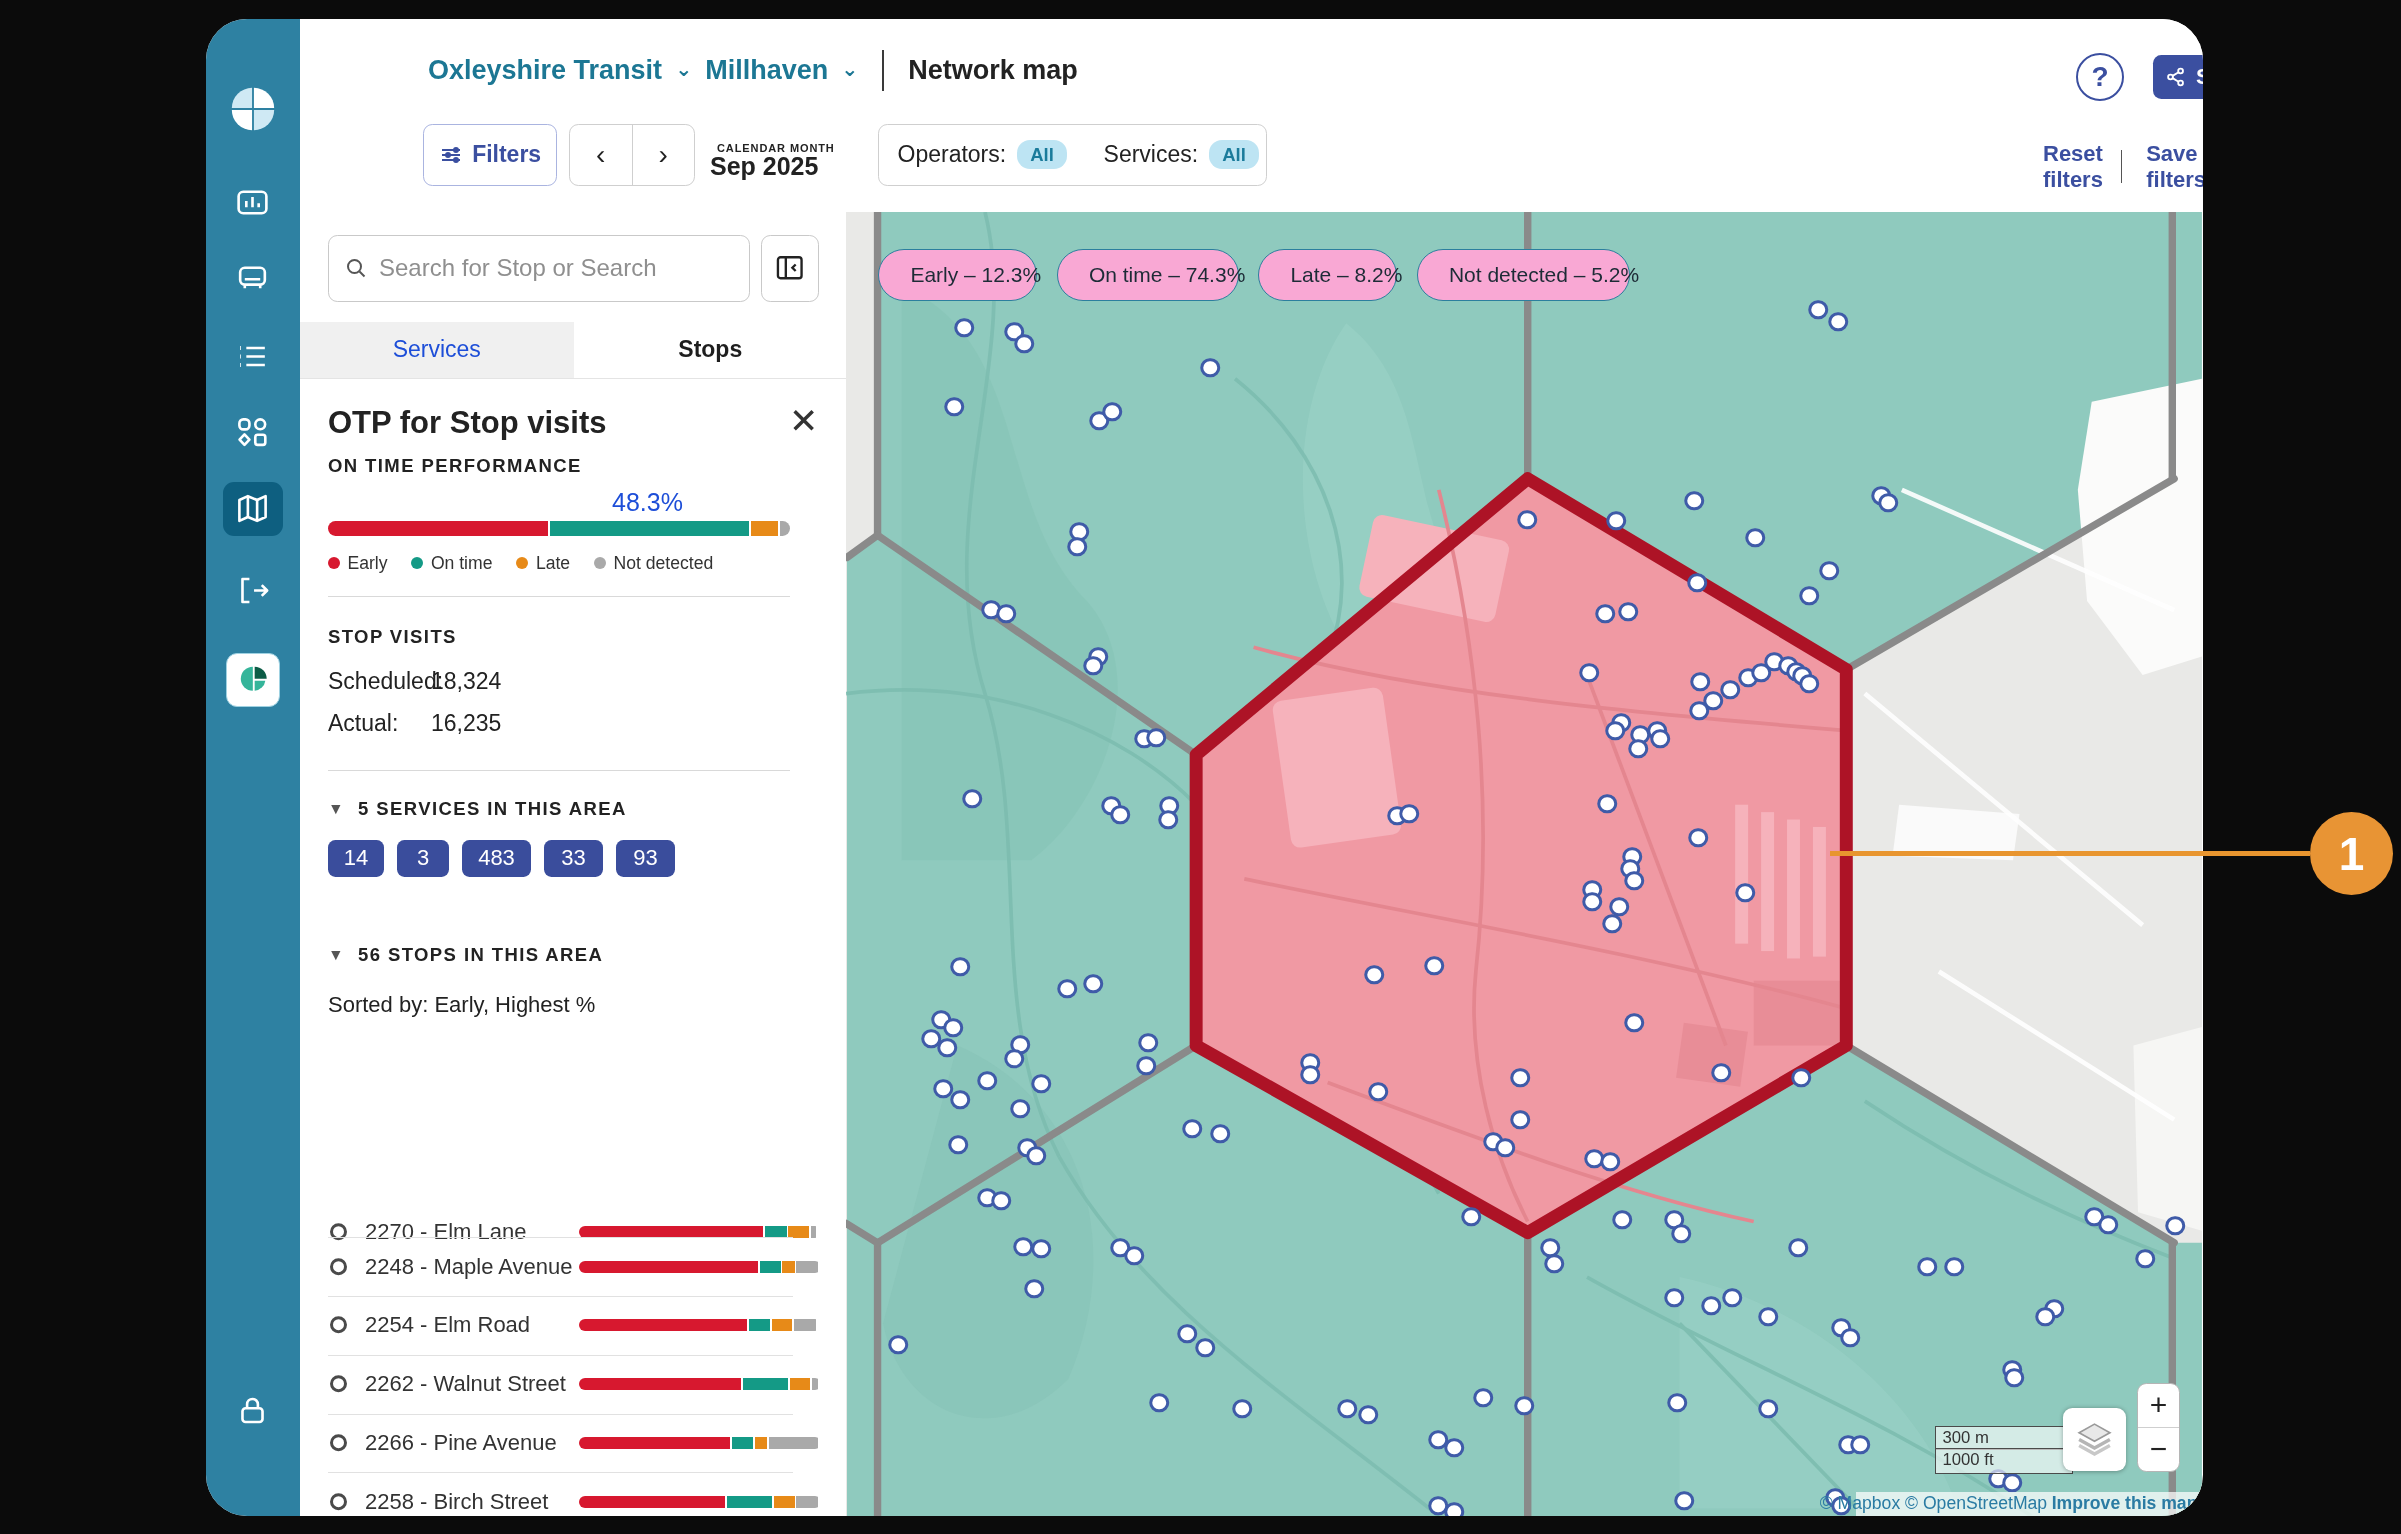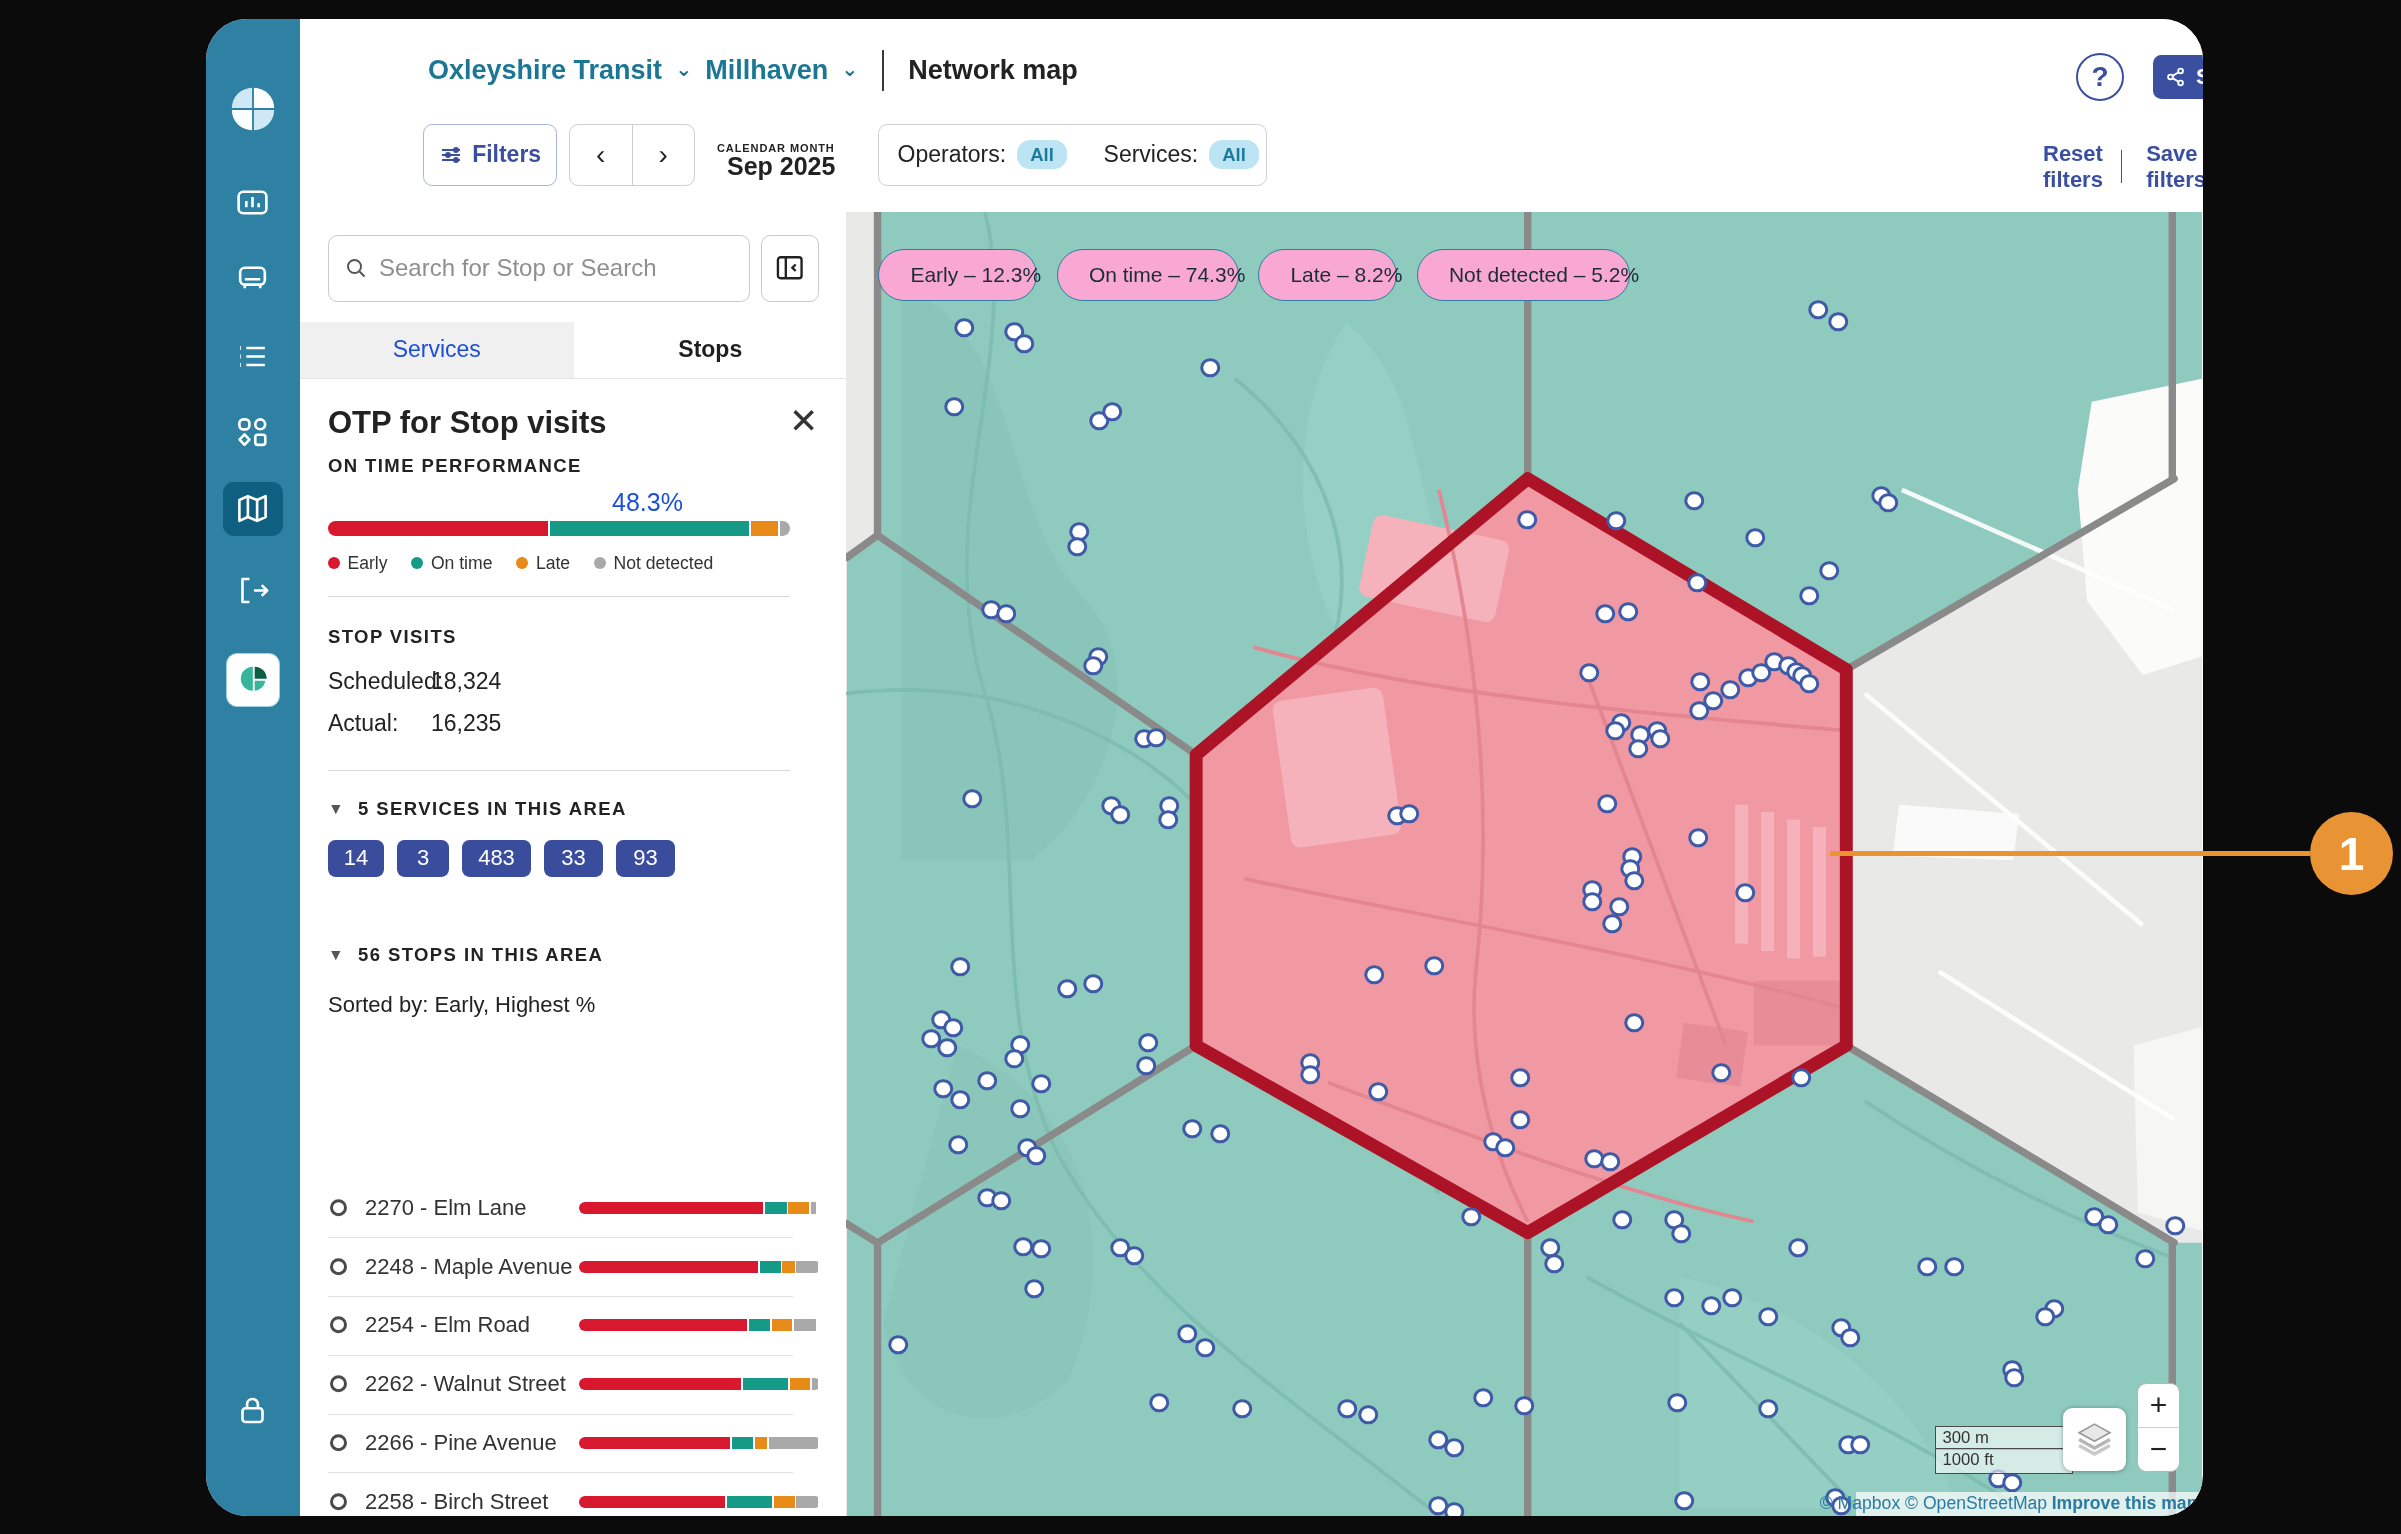--- a/index.html
+++ b/index.html
@@ -23,21 +23,21 @@
   .crumb-chev{color:#1c7794;font-size:20.4px;font-weight:700;transform:translateY(-1.9px);}
   .crumb-div{width:1.9px;height:41px;background:#3a3a3a;margin:0 11px;}
   .page-title{color:#222;font-size:27px;font-weight:700;}
   .help-btn{position:absolute;left:1776px;top:34px;width:48px;height:48px;border:2.8px solid #3b4fa0;border-radius:50%;color:#3b4fa0;font-size:28px;font-weight:700;display:flex;align-items:center;justify-content:center;}
   .share-btn{position:absolute;left:1853px;top:36px;width:116px;height:44px;background:#3b4fa0;border-radius:8.3px;color:#fff;font-size:22px;font-weight:600;display:flex;align-items:center;justify-content:center;gap:9.3px;}
   .filters-btn{position:absolute;left:123px;top:105px;width:134px;height:62px;border:1.9px solid #aab4e0;border-radius:9.3px;color:#3b4fa0;font-size:23px;font-weight:600;display:flex;align-items:center;justify-content:center;gap:9.3px;background:#fff;}
   .month-nav{position:absolute;left:269px;top:105px;width:126px;height:62px;border:1.9px solid #cfcfcf;border-radius:9.3px;display:flex;background:#fff;}
   .month-nav div{flex:1;display:flex;align-items:center;justify-content:center;font-size:28px;color:#222;}
   .month-nav div:first-child{border-right:1.9px solid #cfcfcf;}
   .cal-label{position:absolute;left:417px;top:123px;font-size:11px;letter-spacing:0.9px;color:#222;font-weight:600;}
-  .cal-month{position:absolute;left:427px;top:133px;font-size:25px;font-weight:700;color:#222;}
+  .cal-month{position:absolute;left:410px;top:133px;font-size:25px;font-weight:700;color:#222;}
   .ops-box{position:absolute;left:578px;top:105px;width:389px;height:62px;border:1.9px solid #cfcfcf;border-radius:9.3px;background:#fff;display:flex;align-items:center;padding:0 18.5px;gap:11px;}
   .ops-box .lbl{font-size:23px;color:#222;}
   .pill{background:#bde4f3;color:#1a7b9b;font-size:18.5px;font-weight:600;border-radius:13px;padding:3.7px 13px;}
   .ops-div{width:1.9px;height:33px;background:#9a9a9a;margin:0 7.4px;}
   .hdr-links{position:absolute;left:1735px;top:122px;display:flex;align-items:center;gap:16.7px;}
   .hdr-link{color:#3b4fa0;font-size:22px;font-weight:600;margin-left:8px;}
   .hdr-links .sep{width:1.9px;height:33px;background:#555;}
 
   
   .panel{position:absolute;left:94px;top:193px;width:547px;height:1304px;background:#fff;}
@@ -277,21 +277,21 @@
           <div class="badge" style="width: 59px;">33</div>
           <div class="badge" style="width: 59px;">93</div>
         </div>
 
       <div class="sec-head" style="top:732px">
         <span class="tri">▼</span>
         <span>56 STOPS IN THIS AREA</span>
       </div>
       <div class="sorted">Sorted by: Early, Highest %</div>
       <div id="stop-rows">
-          <div class="stop-row" style="top: 967px;">
+          <div class="stop-row" style="top: 991px;">
             <span class="stop-ring"></span>
             <span class="stop-name">2270 - Elm Lane</span>
             <span class="stop-bar">
               <div class="seg" style="width: 76%; background: rgb(215, 24, 47);"></div>
               <div class="seg" style="width: 9%; background: rgb(20, 154, 134); margin-left: 1.9px;"></div>
               <div class="seg" style="width: 8.5%; background: rgb(231, 138, 24); margin-left: 1.9px;"></div>
               <div class="seg" style="width: 2%; background: rgb(169, 169, 169); margin-left: 1.9px;"></div>
             </span>
           </div>
           <div class="stop-div" style="top: 1025px;"></div>

